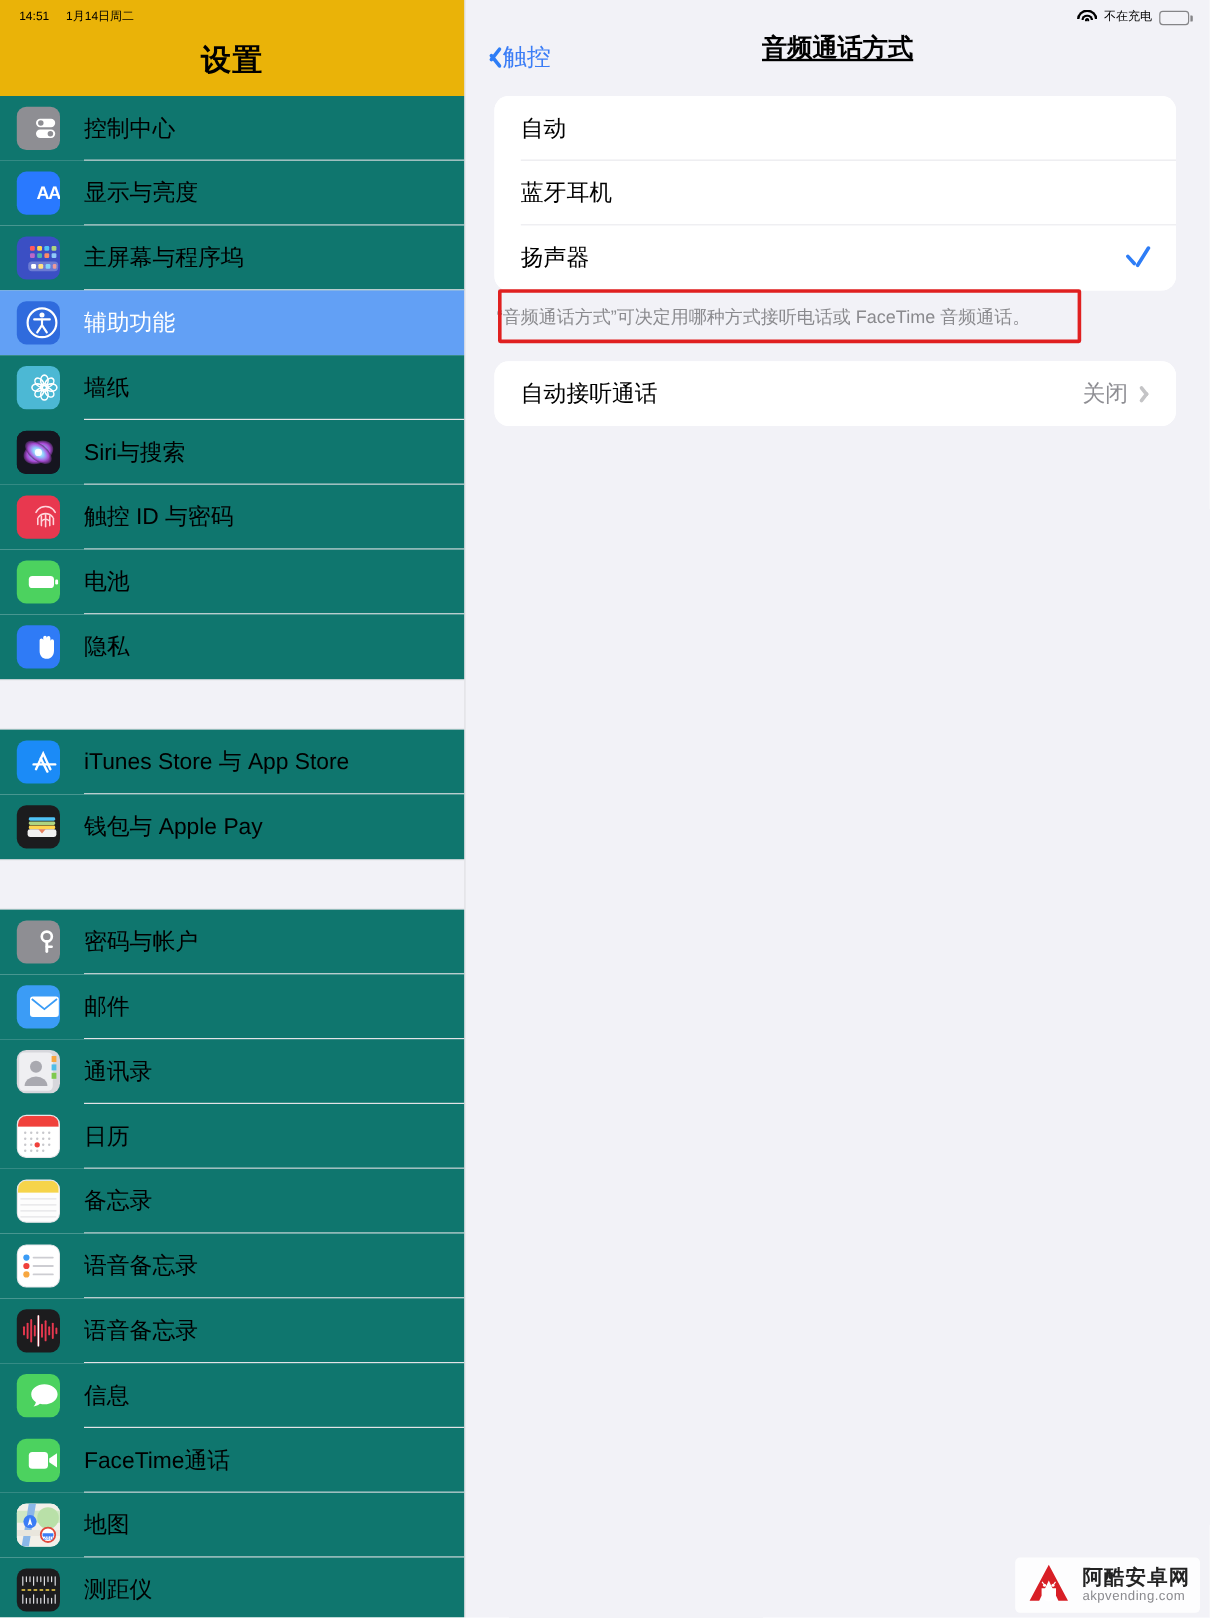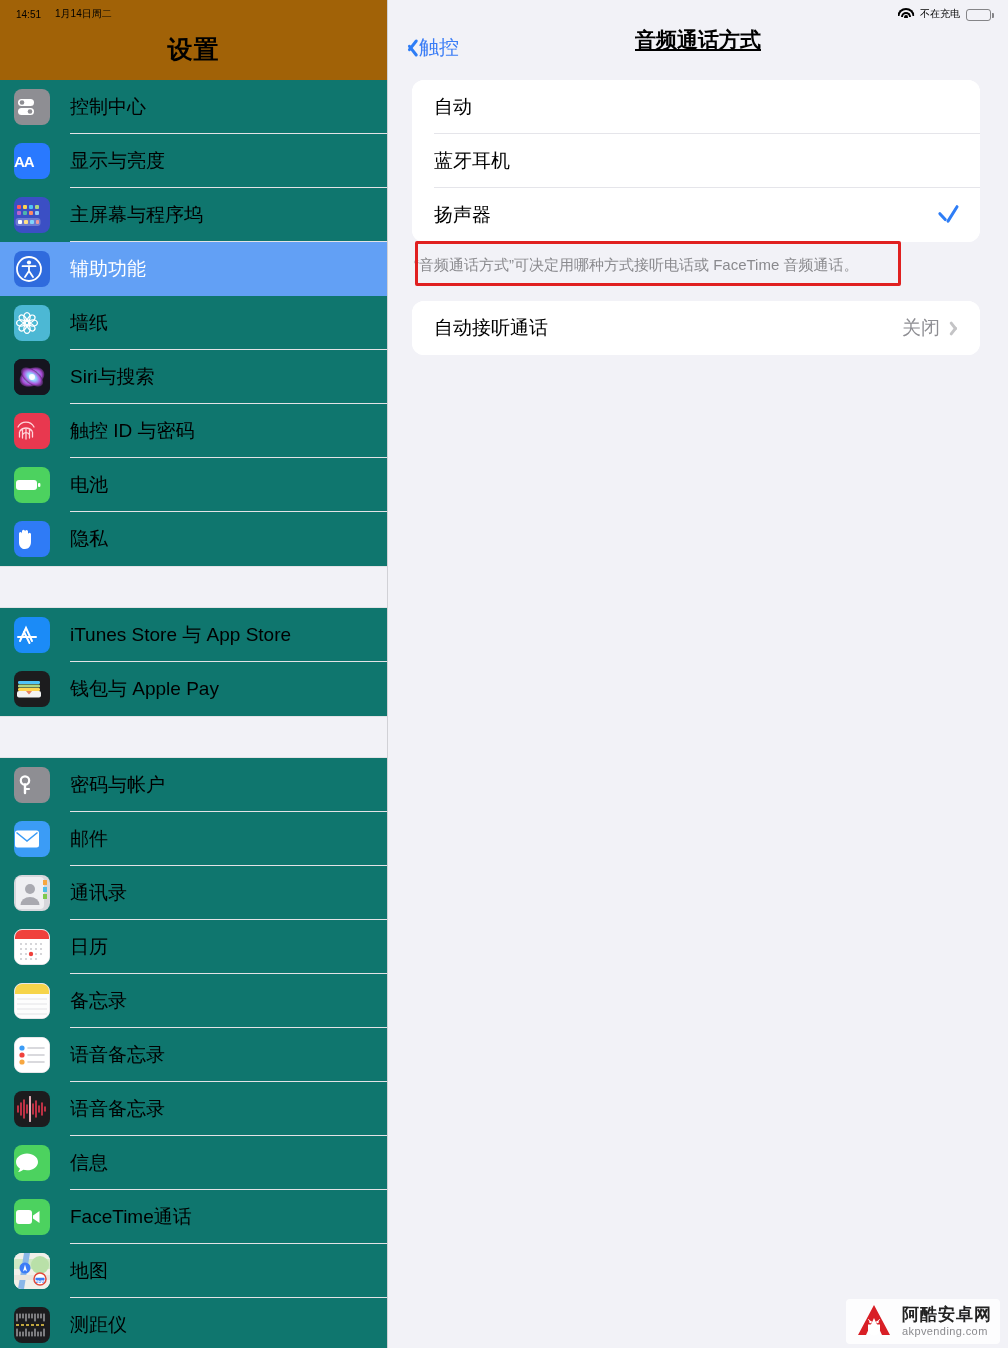--- a/index.html
+++ b/index.html
@@ -30,34 +30,34 @@
   .batt .fill { height:100%; background:#000; border-radius:1.2px; }
   .batt .cap { width:2px; height:5px; background: rgba(0,0,0,0.45); border-radius:0 1px 1px 0; margin-left:1px; }
 
   
   #sidebar {
     width: 388px; height: 1348px; background:#fff;
     border-right: 1px solid #d1d1d6;
     position: relative; overflow: hidden;
   }
   #sidebar-header {
-    height: 80px; background:#a16207; display:flex; align-items:flex-end; justify-content:center;
+    height: 80px; background:#eab308; display:flex; align-items:flex-end; justify-content:center;
     padding-bottom: 14px;
   }
   #sidebar-title { font-size: 25px; font-weight: bold; color:#000; letter-spacing:1px; }
   #sidebar-list { position:relative; }
   .s-row {
     height: 54px; display:flex; align-items:center; background:#0f766e; position:relative;
     padding-left: 14px;
   }
   .s-row .sep { position:absolute; left: 70px; right:0; bottom:0; height:1px; background:#e3e3e6; }
   .s-row.sel { background:#62a0f5; }
   .s-row.sel .s-label { color:#fff; }
   .s-icon { width: 36px; height: 36px; border-radius: 8px; flex: 0 0 36px;
-            display:flex; align-items:center; justify-content:flex-start; overflow:hidden; position:relative; }
+            display:flex; align-items:center; justify-content:flex-end; overflow:hidden; position:relative; }
   .s-label { margin-left: 20px; font-size: 19px; color:#000; white-space:nowrap; }
   .s-gap { height: 42px; background:#f2f2f7; border-top:1px solid #e3e3e6; border-bottom:1px solid #e3e3e6; }
 
   
   #detail { flex: 1; height:1348px; background:#f2f2f7; position:relative; }
   #detail-nav { height: 80px; position:relative; display:flex; align-items:center;text-decoration:underline; }
   #back-btn { position:absolute; left: 14px; top: 34px; display:flex; align-items:center; gap:4px; cursor:pointer; }
   #back-chevron { width: 13px; height: 22px; position:relative; }
   #back-chevron::before, #back-chevron::after {
     content:""; position:absolute; width: 3.4px; height: 14px; background:#2e7df6; border-radius:2px; left:5px;

